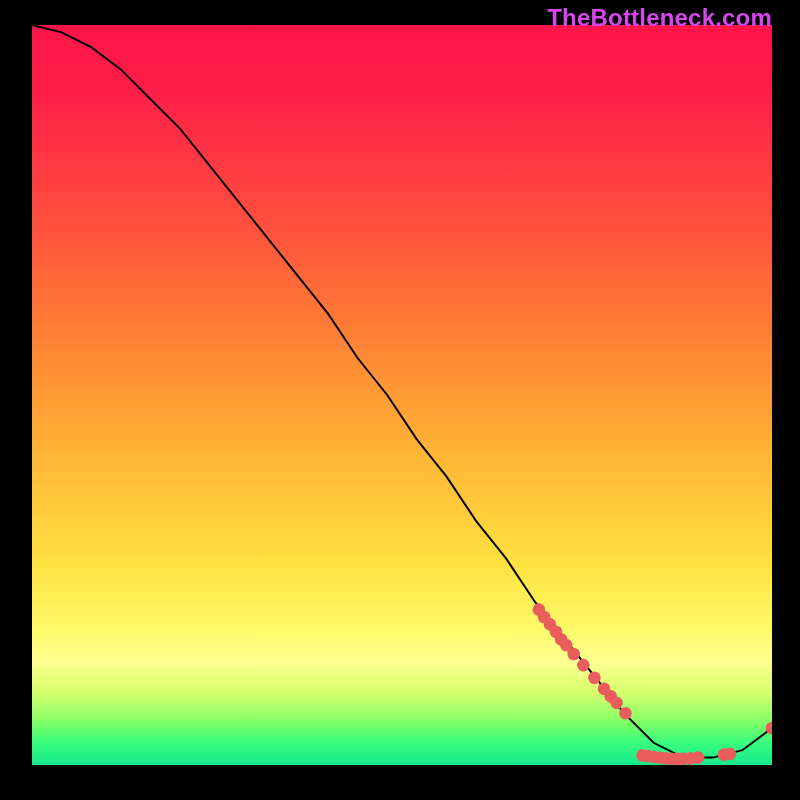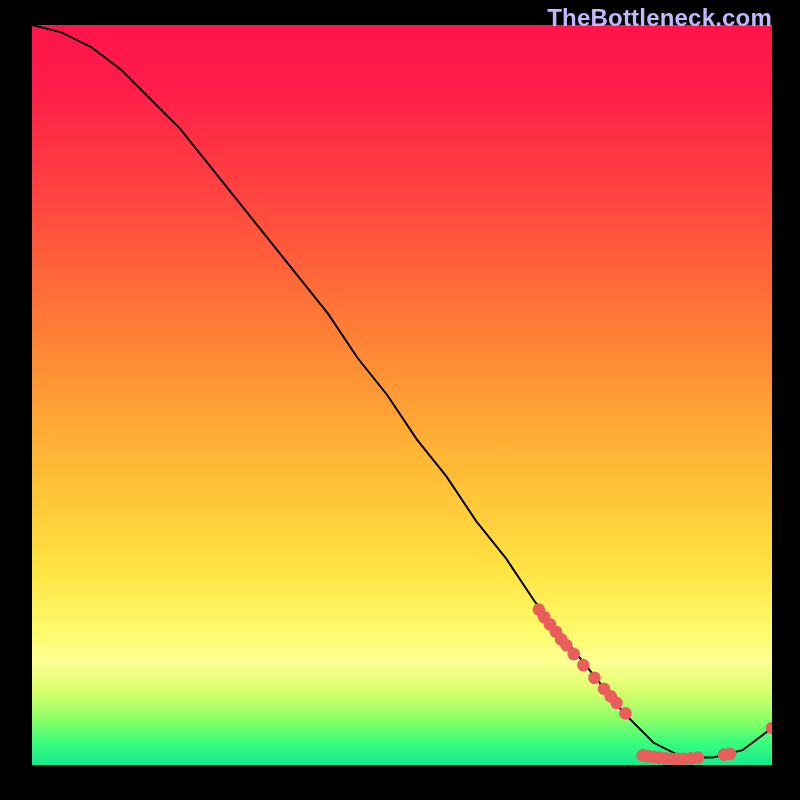--- a/index.html
+++ b/index.html
@@ -16,21 +16,21 @@
     width: 800px;
     height: 800px;
     background: #000;
   }
   .watermark {
     position: absolute;
     top: 4px;
     right: 28px;
     font-size: 24px;
     font-weight: 600;
-    color: #c4b5fd;
+    color: #d946ef;
     letter-spacing: 0.2px;
     z-index: 3;
   }
   .plot {
     position: absolute;
     left: 32px;
     top: 25px;
     width: 740px;
     height: 740px;
   }

